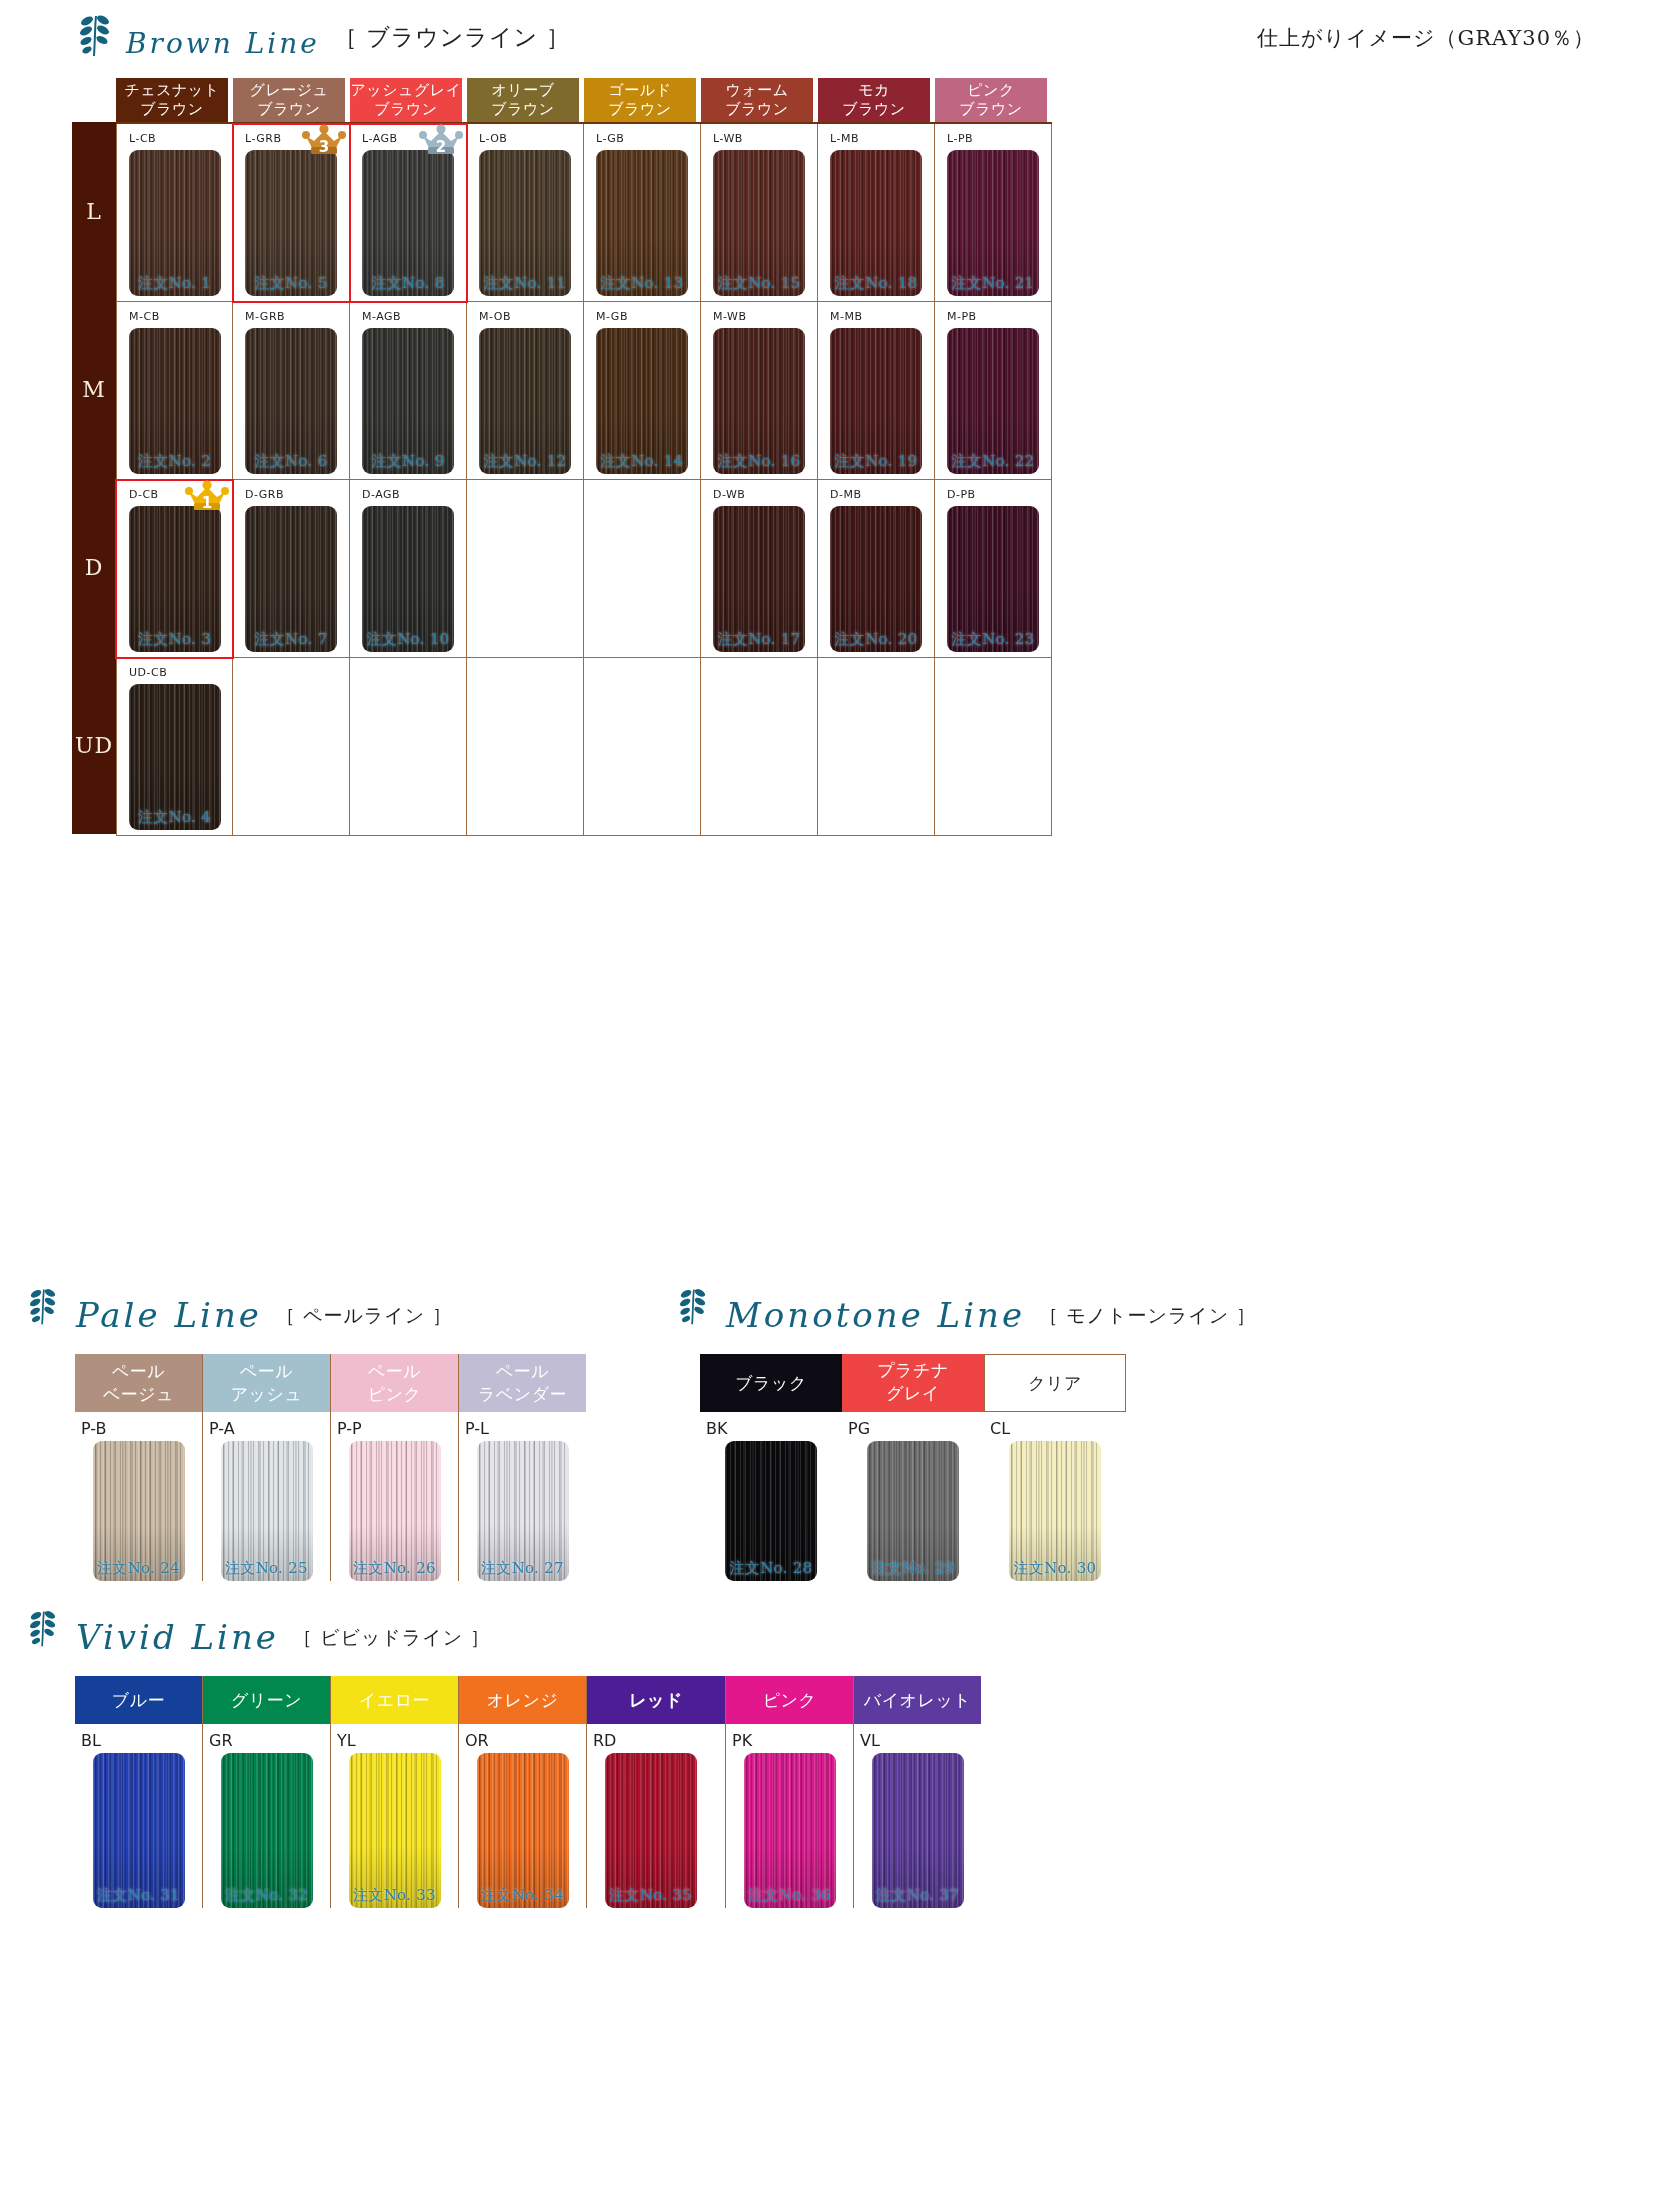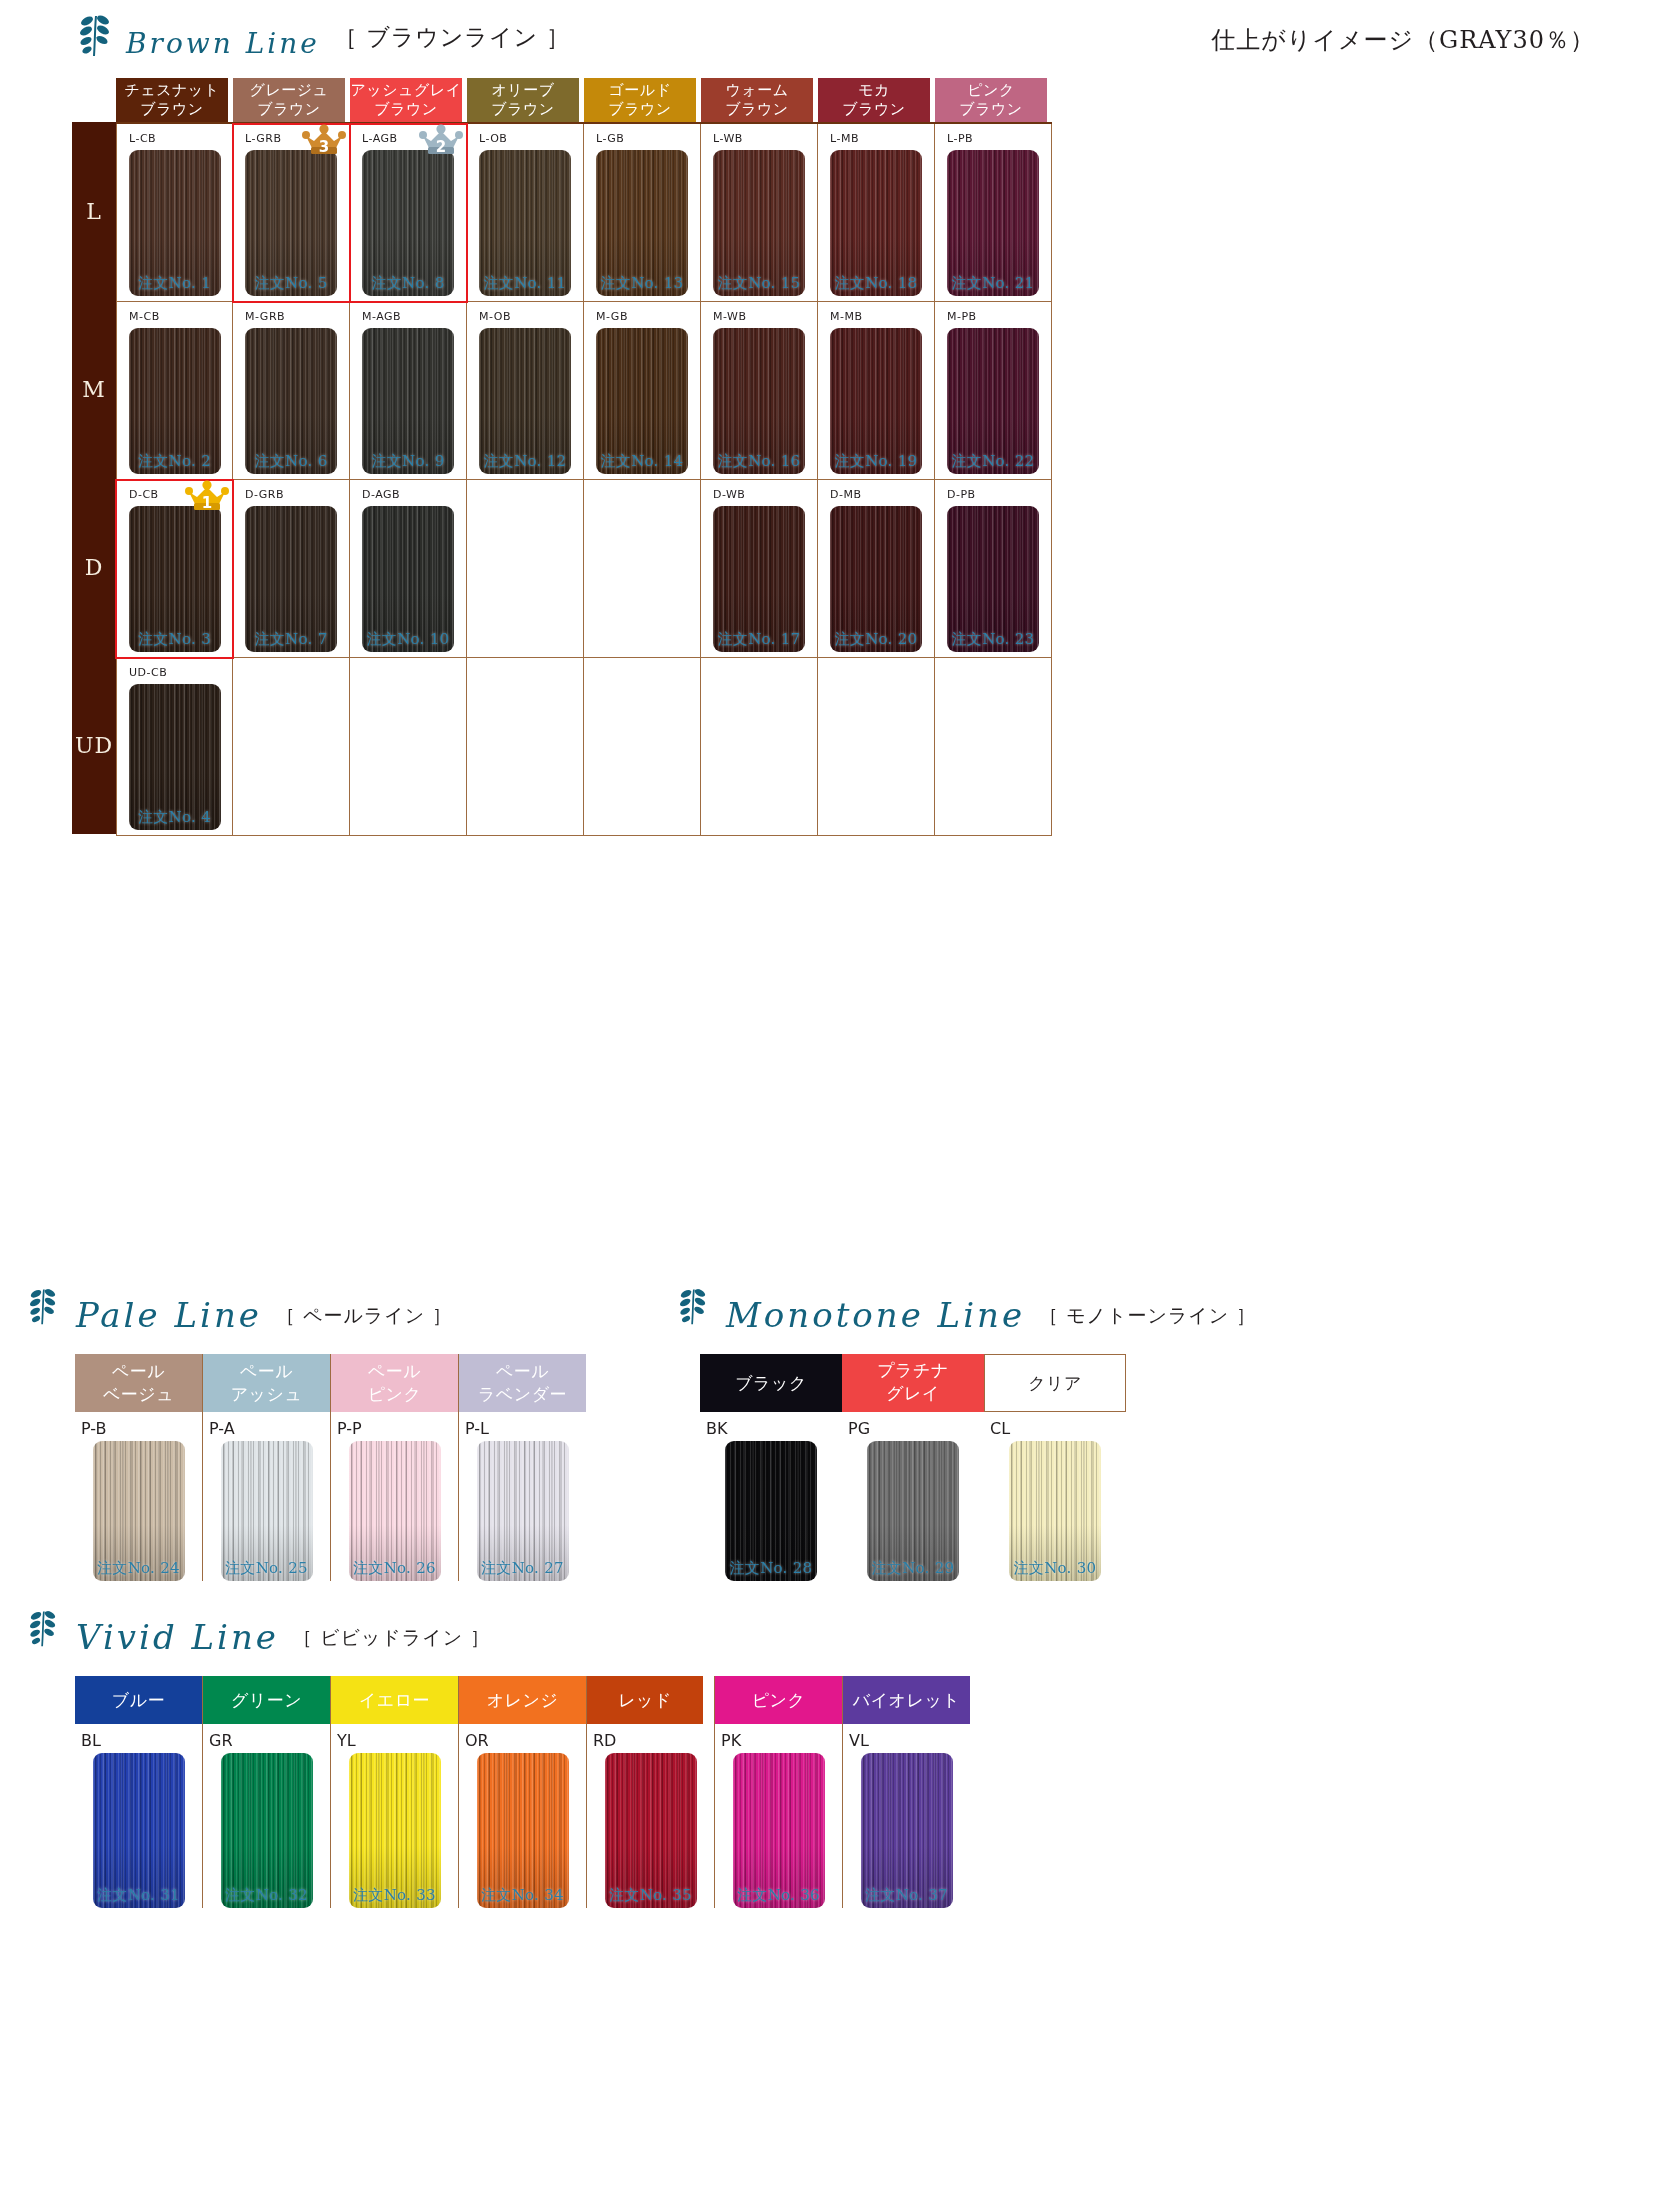--- a/index.html
+++ b/index.html
@@ -35,21 +35,21 @@
     color: #231f20;
     letter-spacing: 1px;
     white-space: nowrap;
   }
 
   
   #brown-section { position: absolute; left: 0; top: 0; width: 1677px; }
   #brown-head { position: absolute; left: 78px; top: 12px; }
   #brown-head .script-title { font-size: 28px; }
   #brown-head .jp-title { font-size: 23px; padding-bottom: 5px; }
-  #brown-note { position: absolute; right: 82px; top: 24px; font-size: 24px; }
+  #brown-note { position: absolute; right: 82px; top: 24px; font-size: 21px; }
 
   .bt-wrap { position: absolute; left: 72px; top: 78px; display: flex; }
   .lvl-col { width: 44px; display: flex; flex-direction: column; }
   .lvl-cell {
     background: #4a1505; color: #f6eddf;
     font-family: "DejaVu Serif", "Liberation Serif", serif;
     display: flex; align-items: center; justify-content: center;
     font-size: 22px; letter-spacing: 1px;
   }
   .lvl-spacer { height: 44px; }
@@ -572,21 +572,21 @@
             <span>オレンジ</span>
           </div>
           <div class="mini-cell" style="width: 127px;">
             <div class="mini-code">OR</div>
             <div class="mini-sw" style="height: 155px; background: repeating-linear-gradient(90deg, rgba(255, 255, 255, 0.13) 0px, rgba(255, 255, 255, 0.13) 1px, rgba(0, 0, 0, 0) 1px, rgba(0, 0, 0, 0) 2px, rgba(0, 0, 0, 0.2) 2px, rgba(0, 0, 0, 0.2) 3px, rgba(0, 0, 0, 0) 3px, rgba(0, 0, 0, 0) 5px), repeating-linear-gradient(90deg, rgba(255, 255, 255, 0.07) 0px, rgba(255, 255, 255, 0.07) 2px, rgba(0, 0, 0, 0.13) 2px, rgba(0, 0, 0, 0.13) 4px, rgba(0, 0, 0, 0) 4px, rgba(0, 0, 0, 0) 9px), linear-gradient(rgb(240, 111, 34) 0%, rgb(240, 111, 34) 60%, rgba(0, 0, 0, 0.18) 100%), rgb(240, 111, 34);">
               <div class="ordno">注文No. 34</div>
             </div>
           </div>
         </div>
         <div class="mini-col vline">
-          <div class="mini-hdr" style="background: #c2410c; width: 116px; color: rgb(255, 255, 255); height: 48px;">
+          <div class="mini-hdr" style="background: #4c1d95; width: 138px; color: rgb(255, 255, 255); height: 48px; font-weight: bold;">
             <span>レッド</span>
           </div>
           <div class="mini-cell" style="width: 127px;">
             <div class="mini-code">RD</div>
             <div class="mini-sw" style="height: 155px; background: repeating-linear-gradient(90deg, rgba(255, 255, 255, 0.13) 0px, rgba(255, 255, 255, 0.13) 1px, rgba(0, 0, 0, 0) 1px, rgba(0, 0, 0, 0) 2px, rgba(0, 0, 0, 0.2) 2px, rgba(0, 0, 0, 0.2) 3px, rgba(0, 0, 0, 0) 3px, rgba(0, 0, 0, 0) 5px), repeating-linear-gradient(90deg, rgba(255, 255, 255, 0.07) 0px, rgba(255, 255, 255, 0.07) 2px, rgba(0, 0, 0, 0.13) 2px, rgba(0, 0, 0, 0.13) 4px, rgba(0, 0, 0, 0) 4px, rgba(0, 0, 0, 0) 9px), linear-gradient(rgb(171, 18, 44) 0%, rgb(171, 18, 44) 60%, rgba(0, 0, 0, 0.18) 100%), rgb(171, 18, 44);">
               <div class="ordno">注文No. 35</div>
             </div>
           </div>
         </div>
         <div class="mini-col vline">

